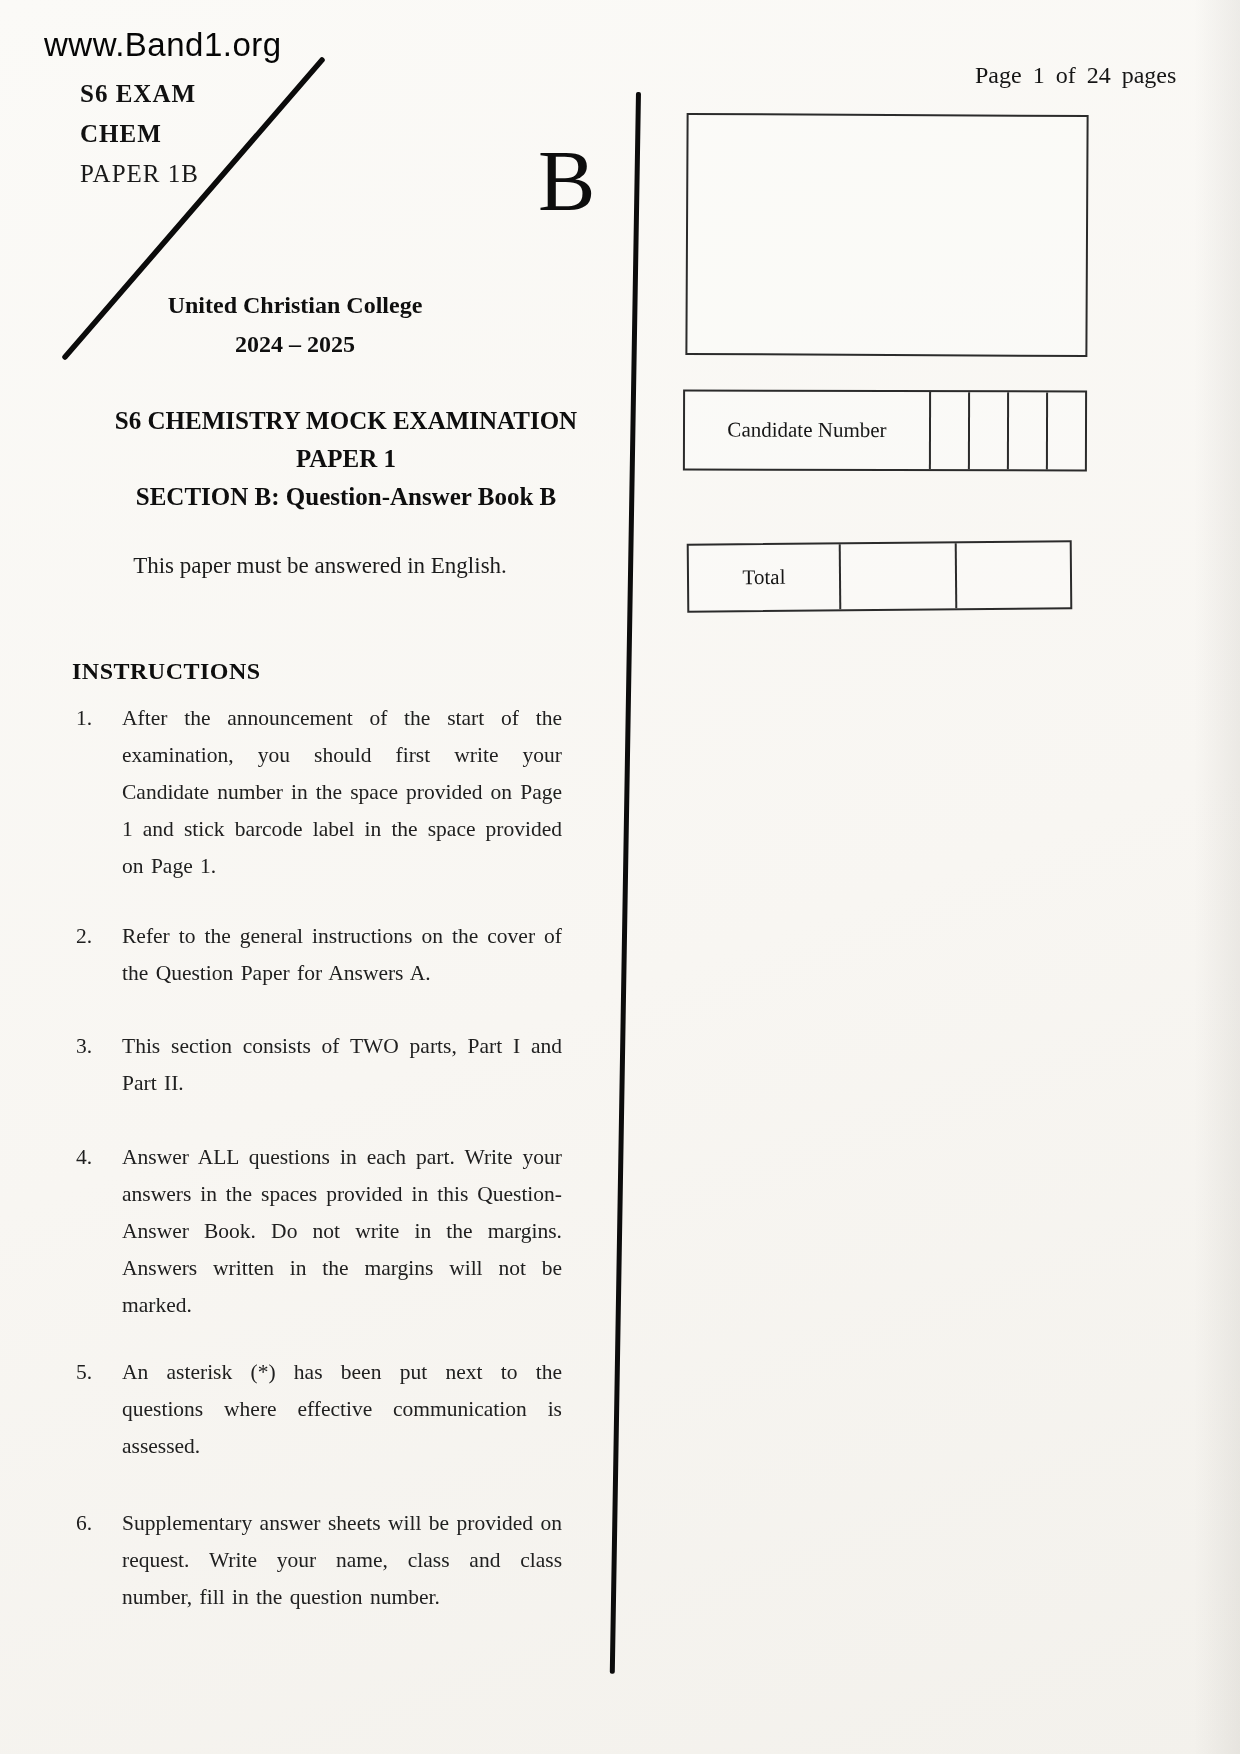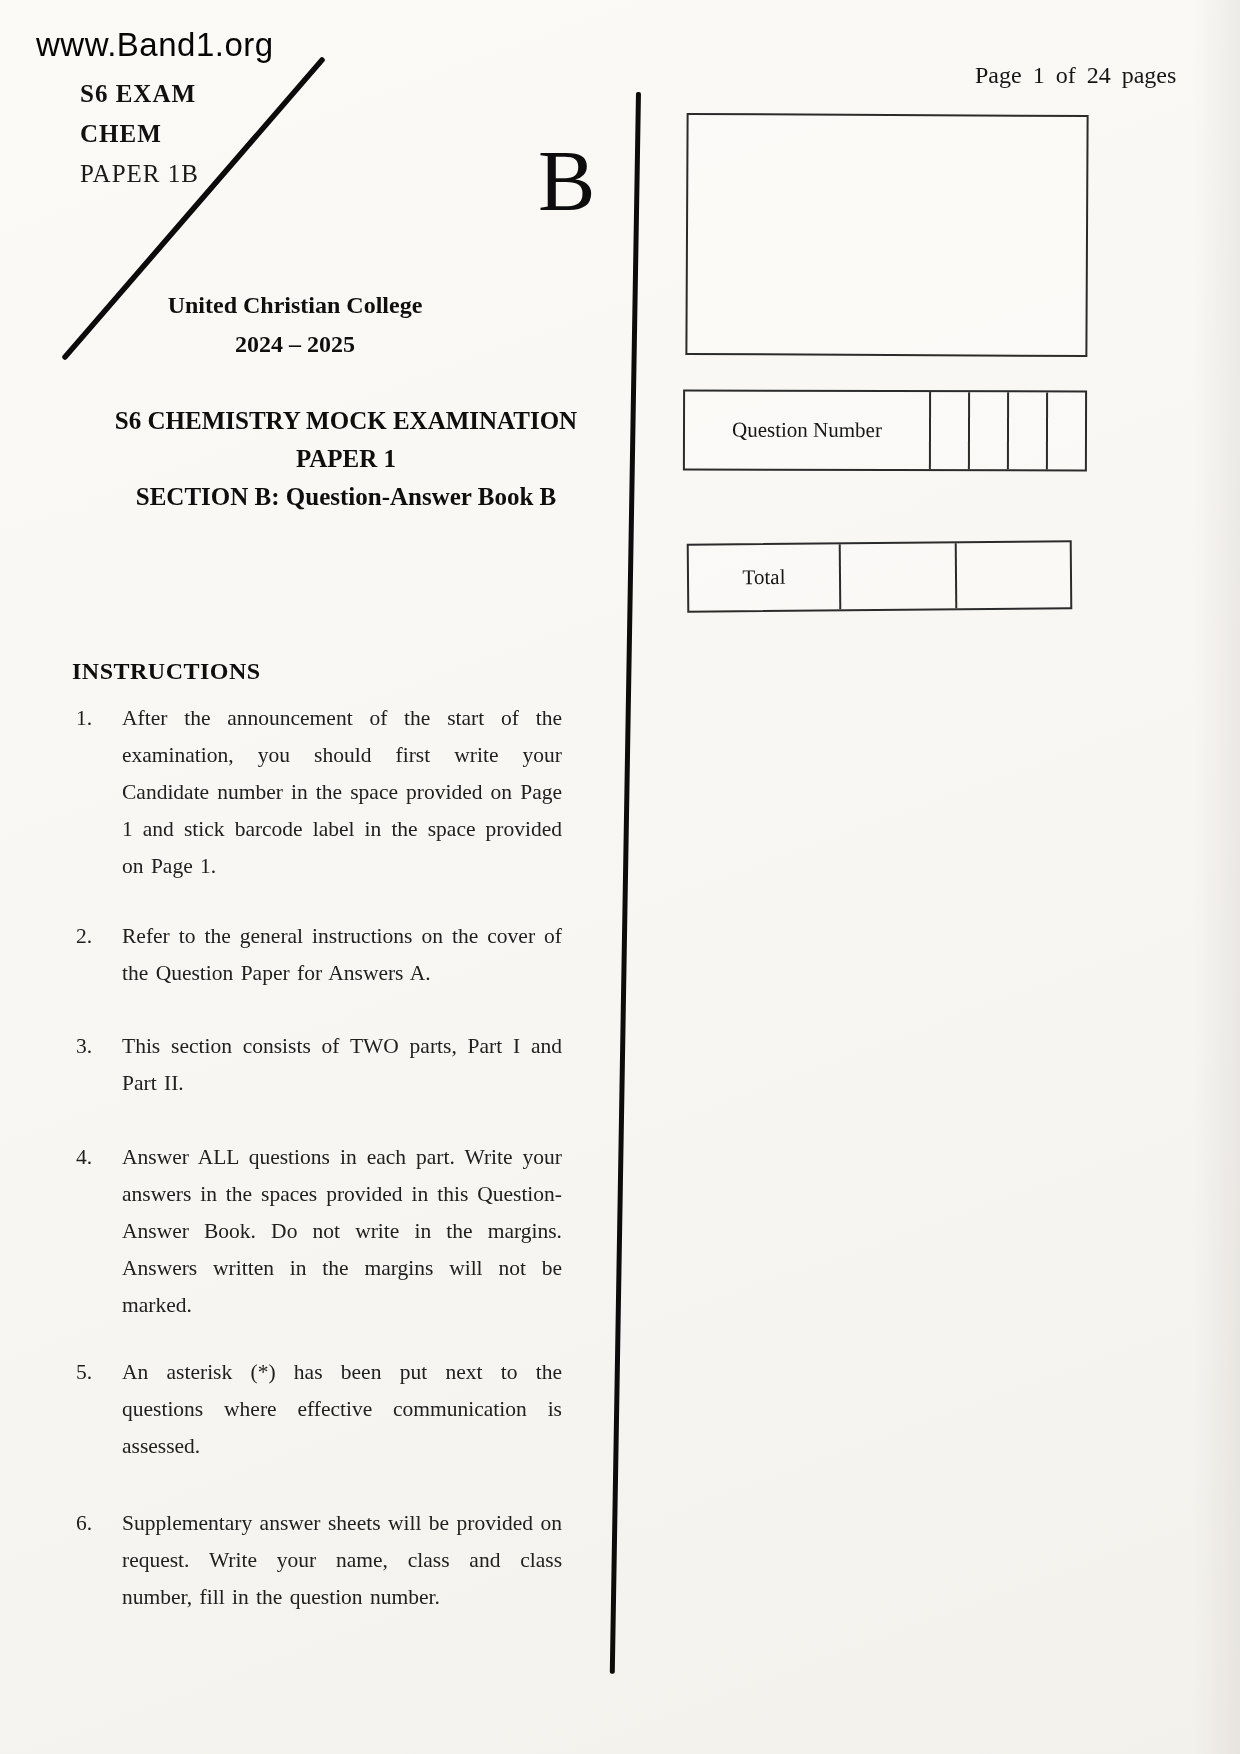--- a/index.html
+++ b/index.html
@@ -10,21 +10,21 @@
     font-family:"Liberation Serif",serif;color:#1e1e1e;
   }
   
   .page::after{
     content:"";position:absolute;top:0;right:0;width:46px;height:100%;
     background:linear-gradient(to right,rgba(0,0,0,0) 0%,rgba(120,115,108,0.10) 100%);
     pointer-events:none;
   }
   .abs{position:absolute;}
   .watermark{
-    left:36px;top:26px;font-family:"Liberation Sans",sans-serif;
+    left:44px;top:26px;font-family:"Liberation Sans",sans-serif;
     font-size:33px;color:#060606;letter-spacing:0.5px;
   }
   .corner{left:80px;top:66px;line-height:40px;margin-top:8px;}
   .corner .c1,.corner .c2{font-weight:bold;font-size:25px;letter-spacing:1px;color:#111;}
   .corner .c3{font-weight:normal;font-size:25px;letter-spacing:1px;color:#1a1a1a;}
   .strike-svg{left:0;top:0;pointer-events:none;}
   .book-letter{
     left:538px;top:138px;font-size:86px;line-height:86px;color:#0d0d0d;
     font-family:"Liberation Serif",serif;
   }
@@ -87,20 +87,21 @@
     <div>United Christian College</div>
     <div>2024 – 2025</div>
   </div>
 
   <div class="abs exam-title">
     <div>S6 CHEMISTRY MOCK EXAMINATION</div>
     <div>PAPER 1</div>
     <div>SECTION B: Question-Answer Book B</div>
   </div>
 
+  <div class="abs lang-note">This paper must be answered in English.</div>
 
   <div class="abs instr-head">INSTRUCTIONS</div>
 
   <div class="instr-item" style="top:700px">
     <span class="inum">1.</span>
     <div class="itext">After the announcement of the start of the examination, you should first write your Candidate number in the space provided on Page 1 and stick barcode label in the space provided on Page 1.</div>
   </div>
   <div class="instr-item" style="top:918px">
     <span class="inum">2.</span>
     <div class="itext">Refer to the general instructions on the cover of the Question Paper for Answers A.</div>
@@ -122,21 +123,21 @@
     <div class="itext">Supplementary answer sheets will be provided on request.  Write your name, class and class number, fill in the question number.</div>
   </div>
 
   <div class="abs vline"></div>
 
   <div class="abs page-header">Page 1 of 24 pages</div>
 
   <div class="abs barcode-box"></div>
 
   <div class="abs cand-box">
-    <div class="cand-label">Question Number</div>
+    <div class="cand-label">Candidate Number</div>
     <div class="cand-cell"></div>
     <div class="cand-cell"></div>
     <div class="cand-cell"></div>
     <div class="cand-cell"></div>
   </div>
 
   <div class="abs total-box">
     <div class="total-label">Total</div>
     <div class="total-cell"></div>
     <div class="total-cell"></div>

